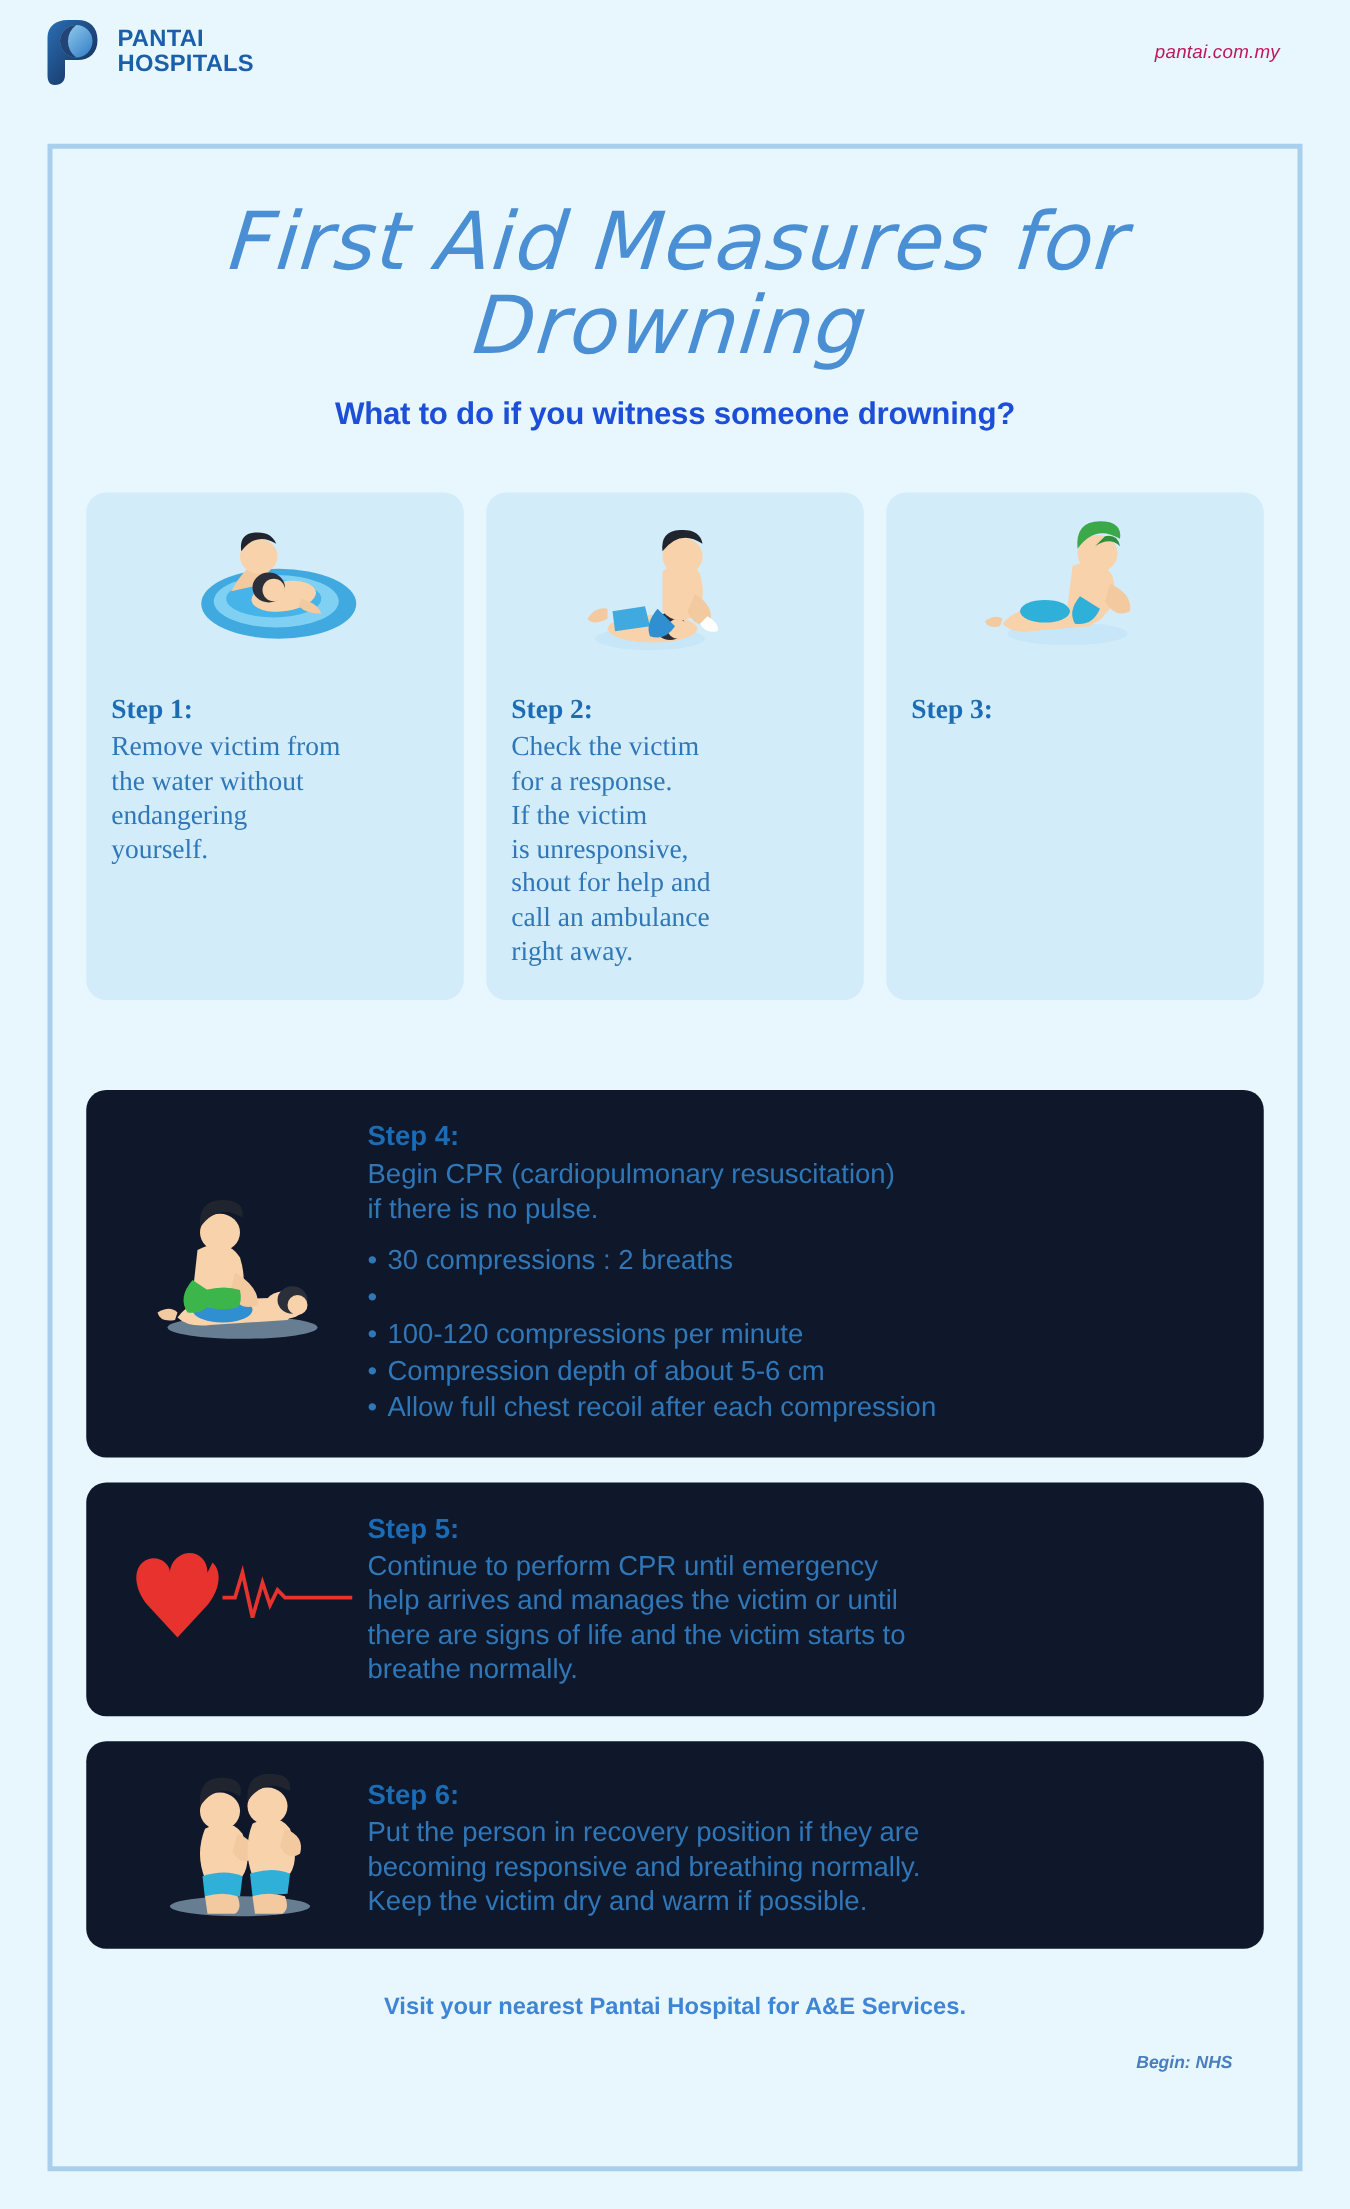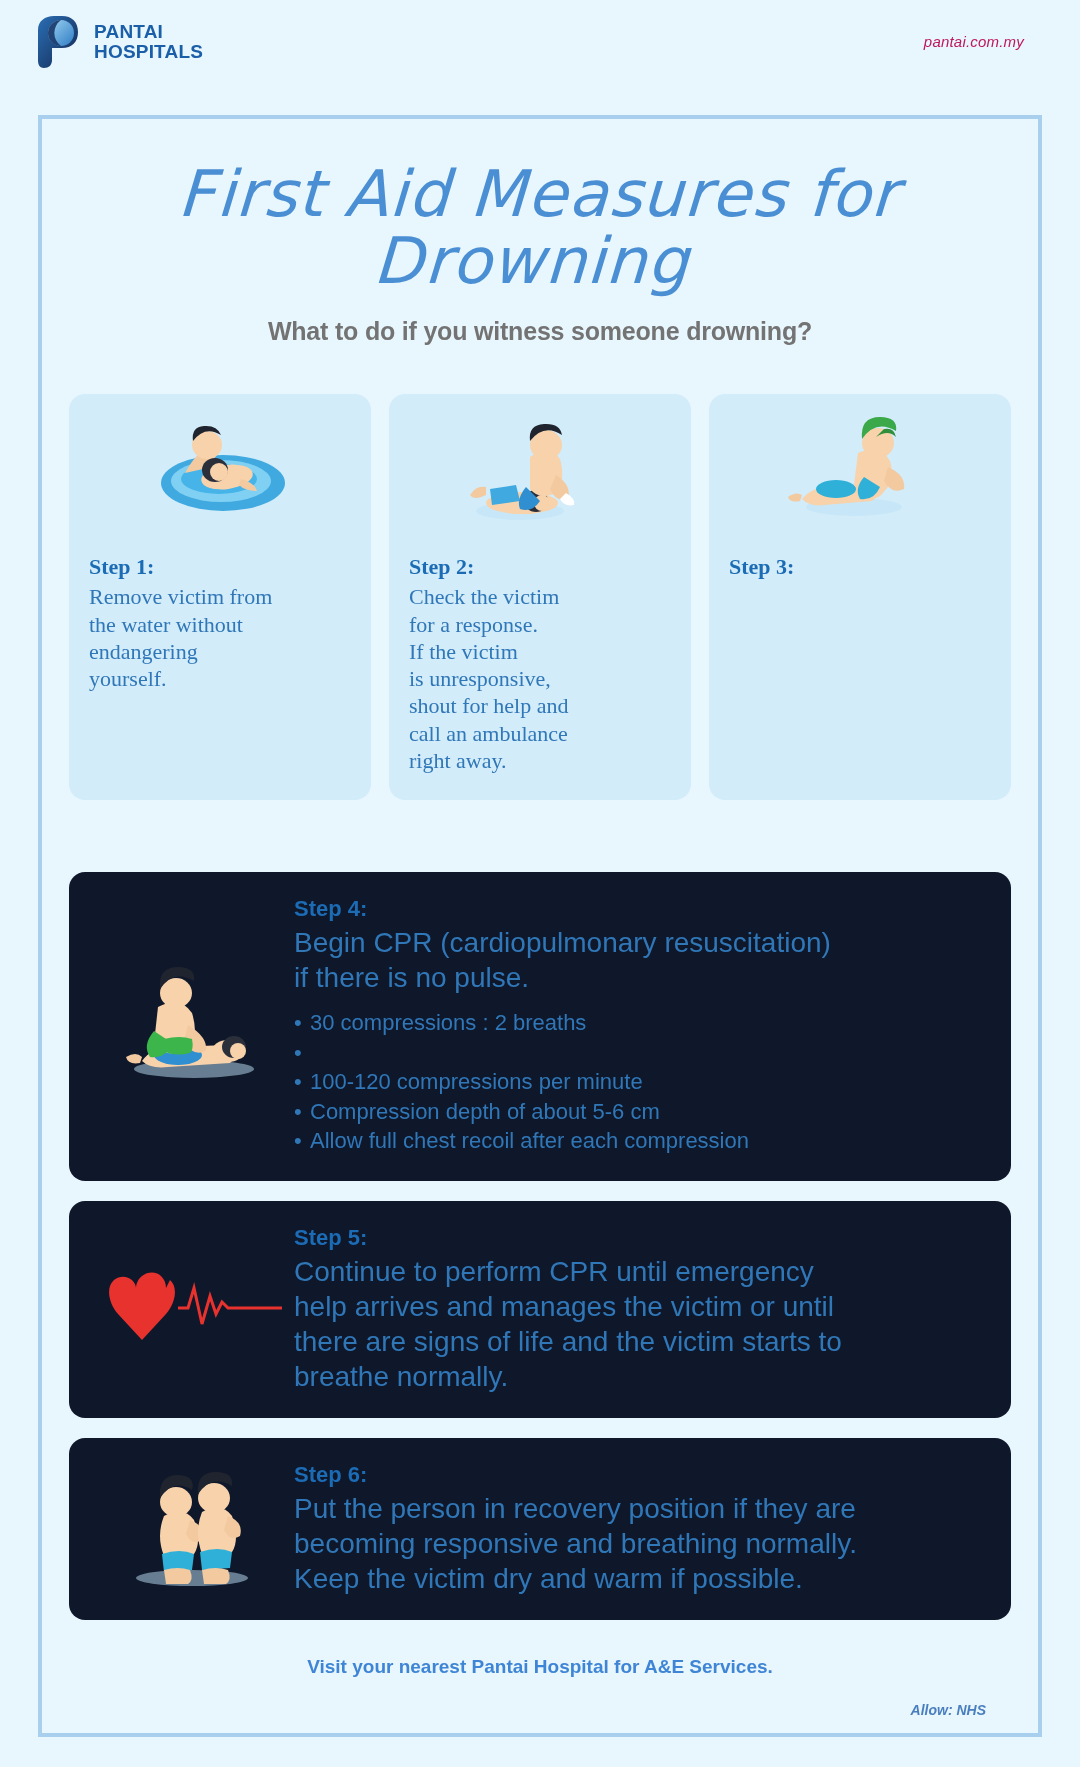--- a/index.html
+++ b/index.html
@@ -55,21 +55,21 @@
     font-family: "DejaVu Sans", sans-serif;
     font-size: 64px;
     font-weight: normal;
     font-style: italic;
     letter-spacing: 1px;
     line-height: 1.05;
     transform: skewX(-6deg);
   }
   .sub-title {
     text-align: center;
-    color: #737373;
+    color: #1d4ed8;
     font-size: 25px;
     font-weight: bold;
     margin-top: 22px;
     letter-spacing: -0.2px;
   }
 
   
   .cards-row {
     display: flex;
     gap: 18px;
@@ -119,21 +119,21 @@
     width: 205px;
     flex: 0 0 205px;
     display: flex;
     align-items: center;
     justify-content: center;
     align-self: center;
   }
   .row-text { flex: 1 1 auto; padding-top: 2px; }
   .row-para {
     color: #3077b8;
-    font-size: 28px;
+    font-size: 22px;
     line-height: 1.25;
     white-space: pre-line;
   }
   .bullets { margin-top: 14px; }
   .bullet {
     color: #3077b8;
     font-size: 22px;
     line-height: 1.25;
     display: flex;
     margin-bottom: 2px;
@@ -353,16 +353,16 @@
       </div>
       <div class="row-text">
         <div class="step-label">Step 6:</div>
         <div class="row-para">Put the person in recovery position if they are
 becoming responsive and breathing normally.
 Keep the victim dry and warm if possible.</div>
       </div>
     </div>
 
     <div class="footer-cta">Visit your nearest Pantai Hospital for A&amp;E Services.</div>
-    <div class="source">Allow: NHS</div>
+    <div class="source">Begin: NHS</div>
 
   </div>
 </div>
 
 </body></html>

